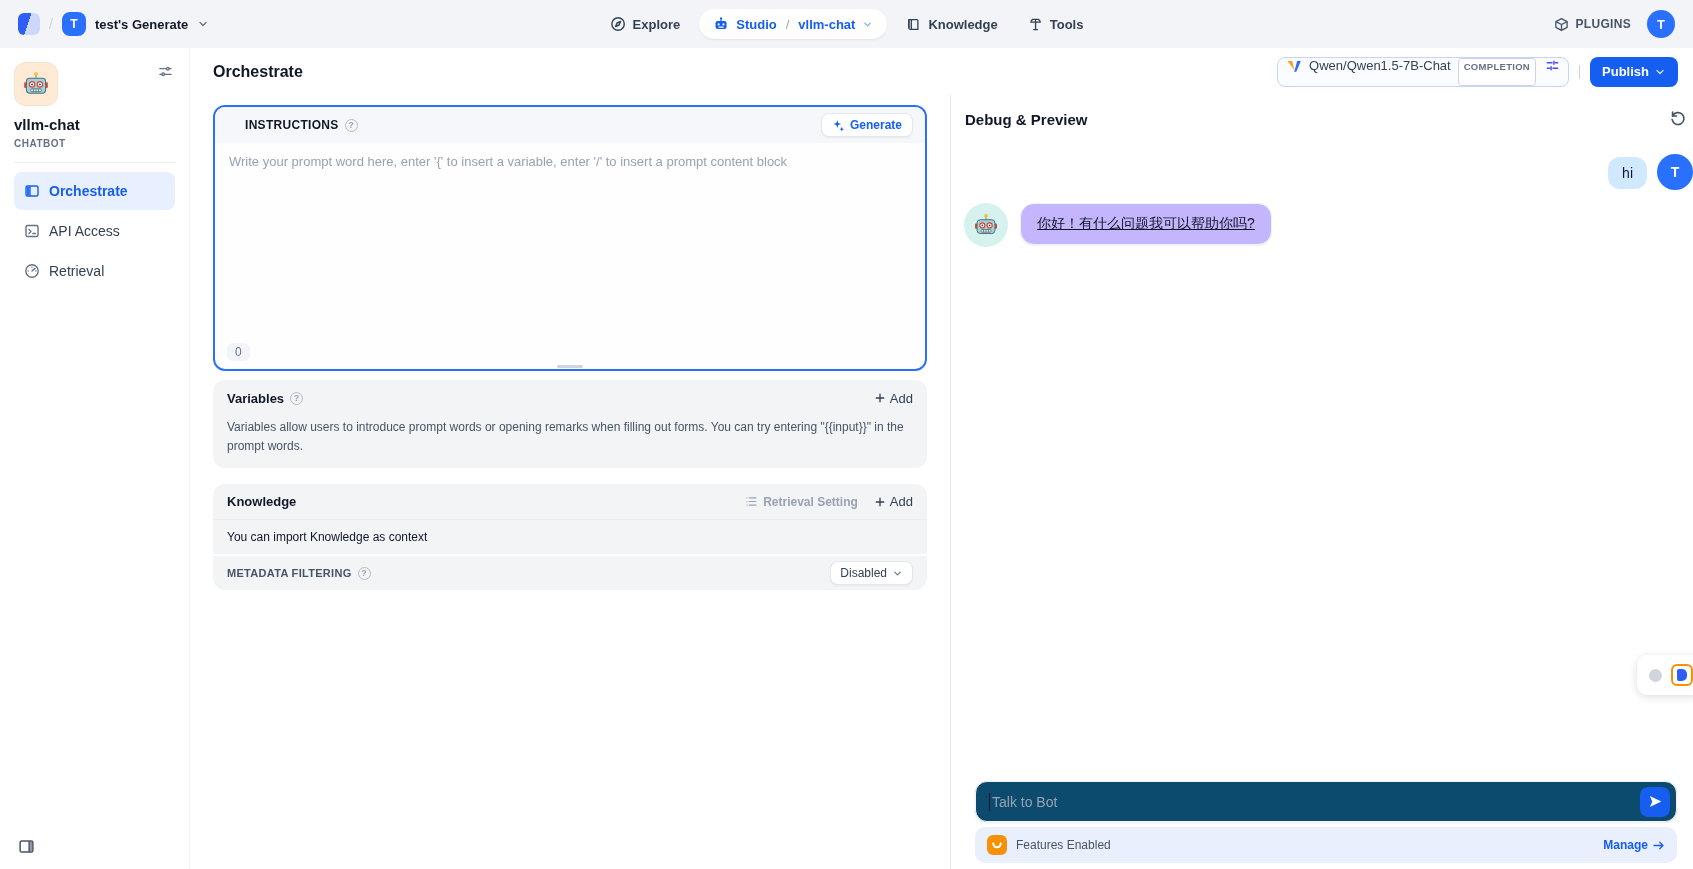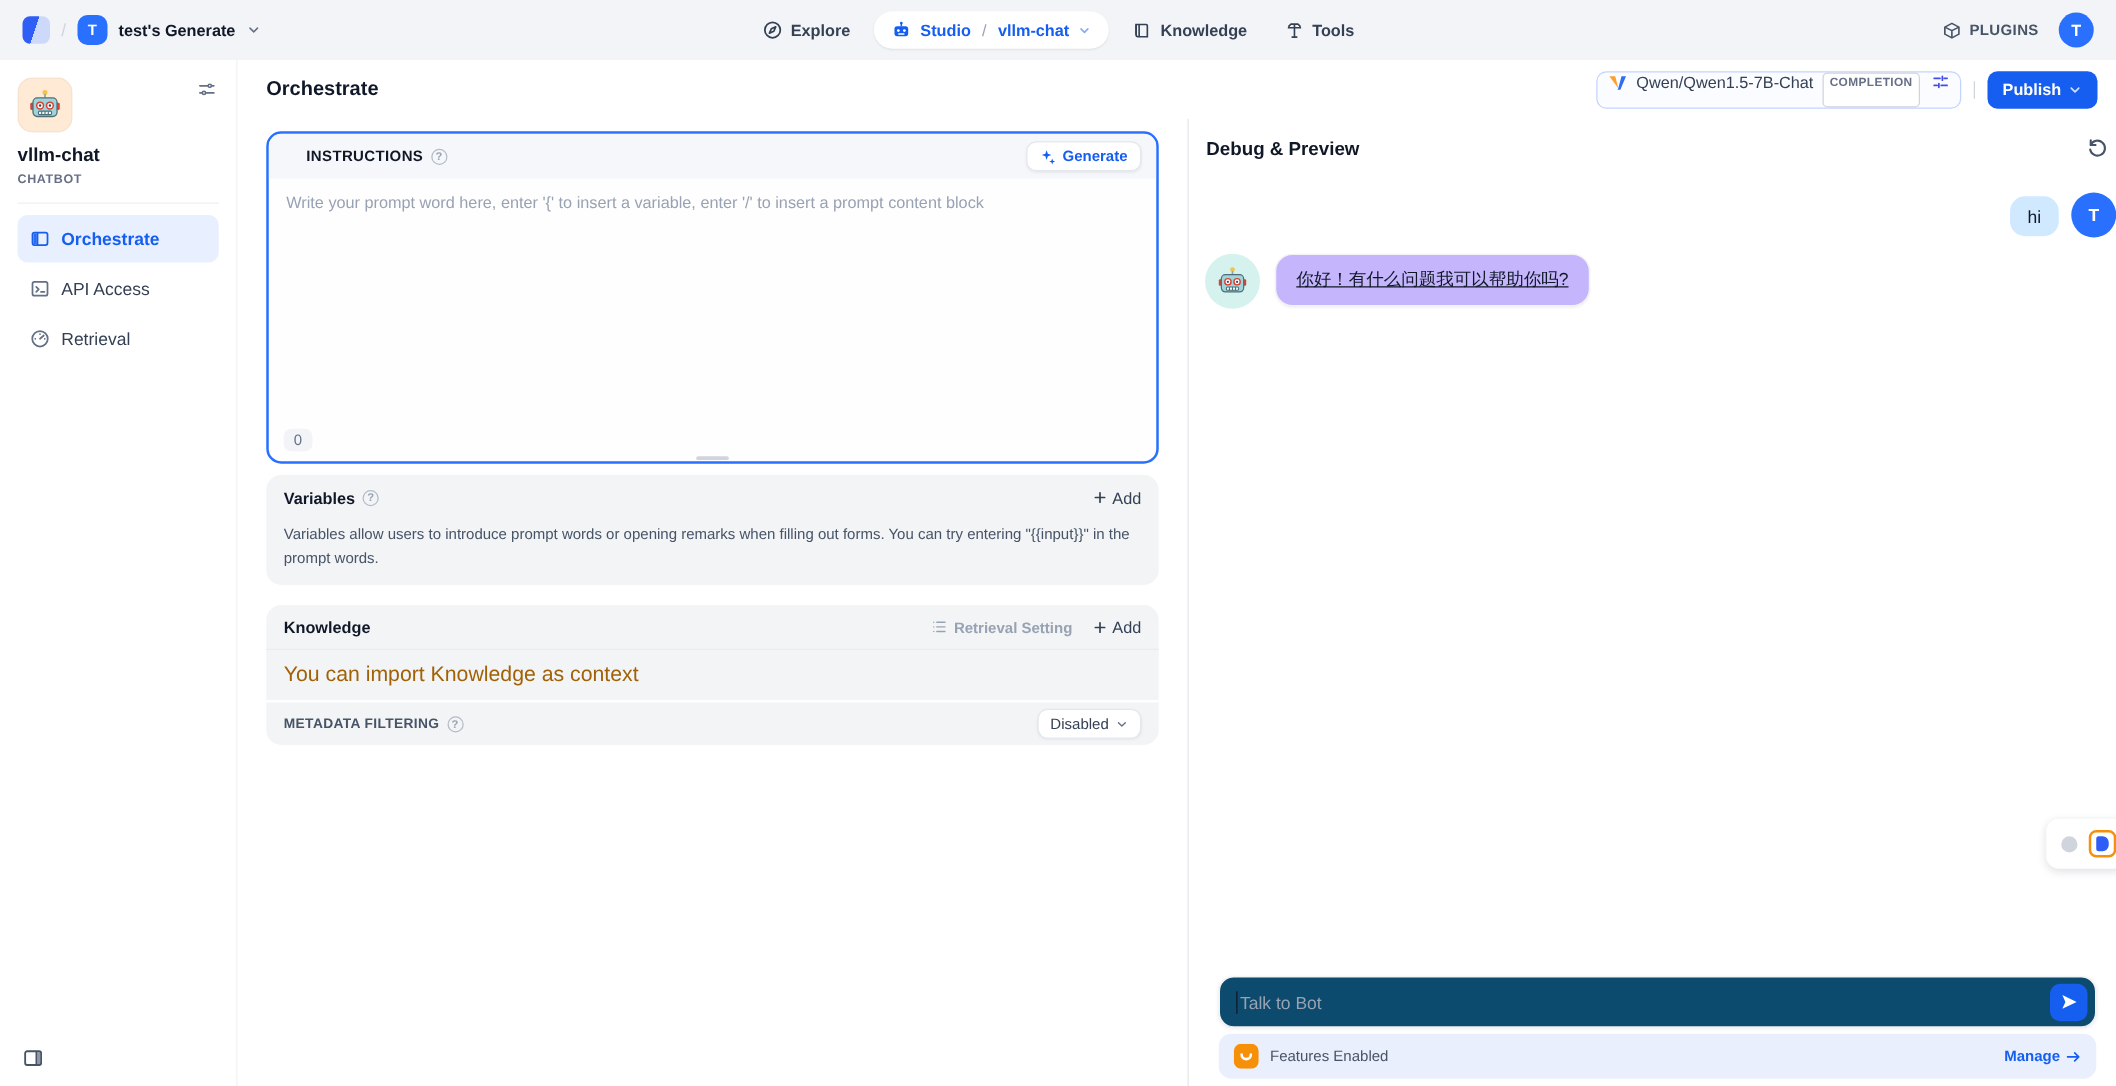--- a/index.html
+++ b/index.html
@@ -70,21 +70,21 @@
   
   .panel { background:#f2f4f6; border-radius:12px; }
   .variables { margin-top:9px; }
   .panel-header { height:36px; display:flex; align-items:center; padding:0 14px; }
   .panel-title { font-size:13px; font-weight:700; color:#101828; }
   .add-btn { display:flex; align-items:center; gap:4px; font-size:13px; font-weight:400; color:#344054; cursor:pointer; }
   .panel-desc { padding:2px 14px 12px; font-size:12px; line-height:1.6; color:#475467; }
   .knowledge { margin-top:16px; }
   .knowledge .panel-header { border-bottom:1px solid #e9edf2; }
   .retrieval-btn { display:flex; align-items:center; gap:5px; font-size:12px; font-weight:600; color:#98a2b3; margin-right:16px; cursor:default; }
-  .k-desc-row { padding:10px 14px; font-size:17px; color:#a16207; }
+  .k-desc-row { padding:10px 14px; font-size:12px; color:#0f172a; }
   .metadata-row { border-top:2px solid #fff; height:36px; display:flex; align-items:center; padding:0 14px; }
   .metadata-title { font-size:11px; font-weight:700; letter-spacing:.3px; color:#475467; }
   .disabled-btn { margin-left:auto; display:flex; align-items:center; gap:5px; background:#fff; border:1px solid #e4e7ec; box-shadow:0 1px 2px rgba(16,24,40,.05); border-radius:8px; padding:4px 9px; font-size:12px; font-weight:500; color:#344054; cursor:pointer;justify-content:center; }
 
   
   .debug-col { flex:1; position:relative; min-width:0; }
   .debug-header { padding:16px 16px 0 14px; display:flex; align-items:center; }
   .debug-title { font-size:15px; font-weight:700; color:#101828; }
   .restart-btn { position:absolute; top:14px; right:6px; color:#475467; cursor:pointer; display:inline-flex; }
   .chat-area { padding:26px 0 0 13px; }

